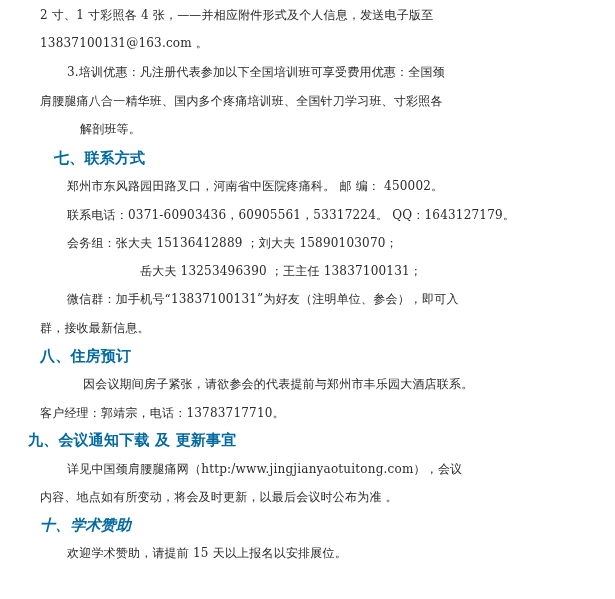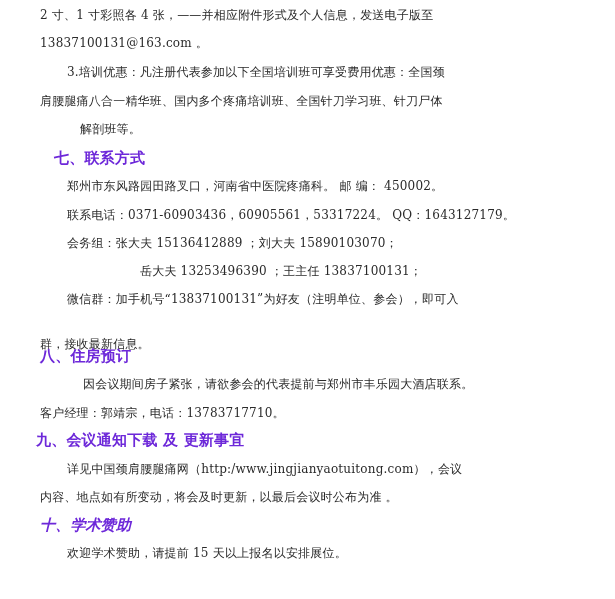--- a/index.html
+++ b/index.html
@@ -1,41 +1,41 @@
 <!DOCTYPE html>
 <html><head>
 <meta charset="utf-8">
 <style>
   html, body { margin: 0; padding: 0; background: #ffffff; }
   body { width: 615px; height: 599px; overflow: hidden; position: relative;
          font-family: "DejaVu Serif", "Liberation Serif", serif; color: #2a2a2a; }
   .line { position: absolute; font-size: 12px; white-space: nowrap; line-height: 20px; letter-spacing: 0.2px; }
-  .h { color: #6d28d9; font-weight: bold; font-family: "DejaVu Sans", "Liberation Sans", sans-serif; font-size: 15px; }
+  .h { color: #0369a1; font-weight: bold; font-family: "DejaVu Sans", "Liberation Sans", sans-serif; font-size: 15px; }
 </style>
 </head>
 <body>
 
 <div>
   <div class="line" style="left:40px; top:5px;">2 寸、1 寸彩照各 4 张，——并相应附件形式及个人信息，发送电子版至</div>
   <div class="line" style="left:40px; top:33px;">13837100131@163.com 。</div>
   <div class="line" style="left:67px; top:62px;">3.培训优惠：凡注册代表参加以下全国培训班可享受费用优惠：全国颈</div>
-  <div class="line" style="left:40px; top:91px;">肩腰腿痛八合一精华班、国内多个疼痛培训班、全国针刀学习班、针刀尸体</div>
+  <div class="line" style="left:40px; top:91px;">肩腰腿痛八合一精华班、国内多个疼痛培训班、全国针刀学习班、寸彩照各</div>
   <div class="line" style="left:40px; top:119px;margin-left:40px;">解剖班等。</div>
 
   <div class="line h" style="left:54px; top:148px;">七、联系方式</div>
   <div class="line" style="left:67px; top:176px;text-align:center;">郑州市东风路园田路叉口，河南省中医院疼痛科。    邮 编： 450002。</div>
   <div class="line" style="left:67px; top:205px;">联系电话：0371-60903436，60905561，53317224。  QQ：1643127179。</div>
   <div class="line" style="left:67px; top:233px;">会务组：张大夫 15136412889 ；刘大夫 15890103070；</div>
   <div class="line" style="left:122px; top:261px;margin-left:18px;">岳大夫 13253496390 ；王主任 13837100131；</div>
   <div class="line" style="left:67px; top:289px;">微信群：加手机号“13837100131”为好友（注明单位、参会），即可入</div>
-  <div class="line" style="left:40px; top:334px;">群，接收最新信息。</div>
+  <div class="line" style="left:40px; top:318px;">群，接收最新信息。</div>
 
   <div class="line h" style="left:40px; top:346px;">八、住房预订</div>
   <div class="line" style="left:67px; top:374px;margin-left:16px;">因会议期间房子紧张，请欲参会的代表提前与郑州市丰乐园大酒店联系。</div>
   <div class="line" style="left:40px; top:403px;">客户经理：郭靖宗，电话：13783717710。</div>
 
-  <div class="line h" style="left:36px; top:430px;">九、会议通知下载 及 更新事宜</div>
+  <div class="line h" style="left:28px; top:430px;">九、会议通知下载 及 更新事宜</div>
   <div class="line" style="left:67px; top:459px;">详见中国颈肩腰腿痛网（http:/www.jingjianyaotuitong.com），会议</div>
   <div class="line" style="left:40px; top:487px;">内容、地点如有所变动，将会及时更新，以最后会议时公布为准 。</div>
 
   <div class="line h" style="left:40px; top:515px;font-style:italic;">十、学术赞助</div>
   <div class="line" style="left:67px; top:543px;">欢迎学术赞助，请提前 15 天以上报名以安排展位。</div>
 </div>
 
 </body></html>

